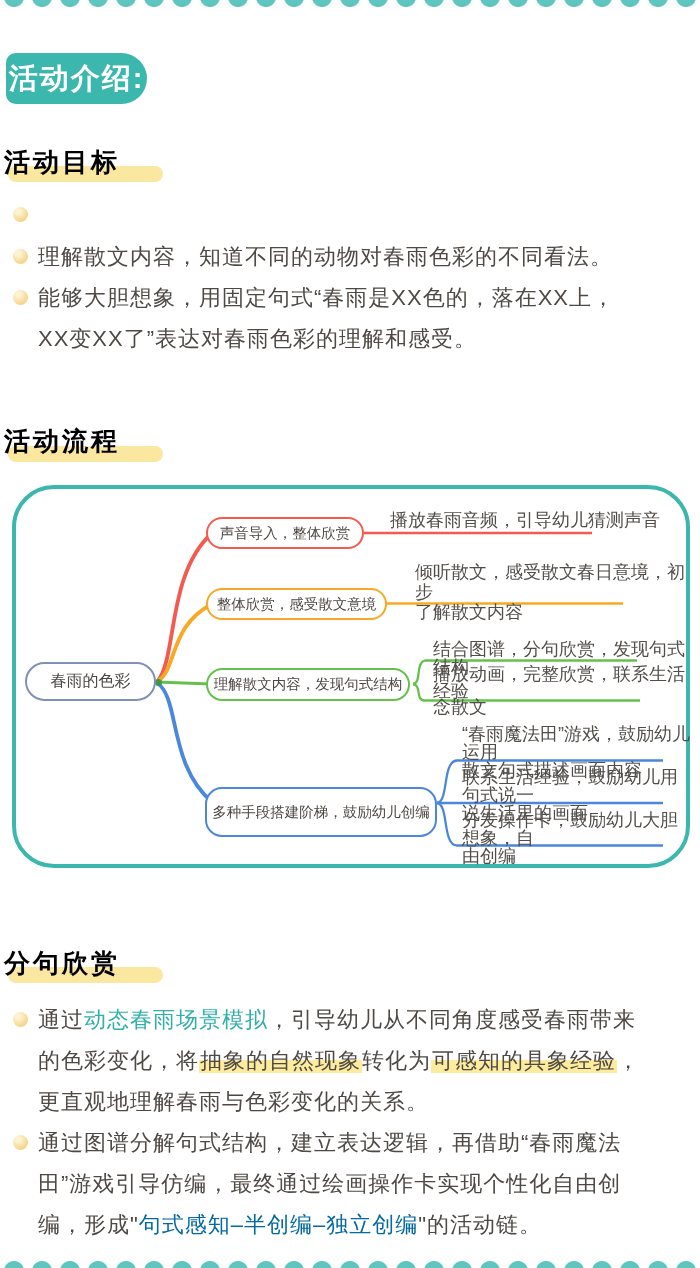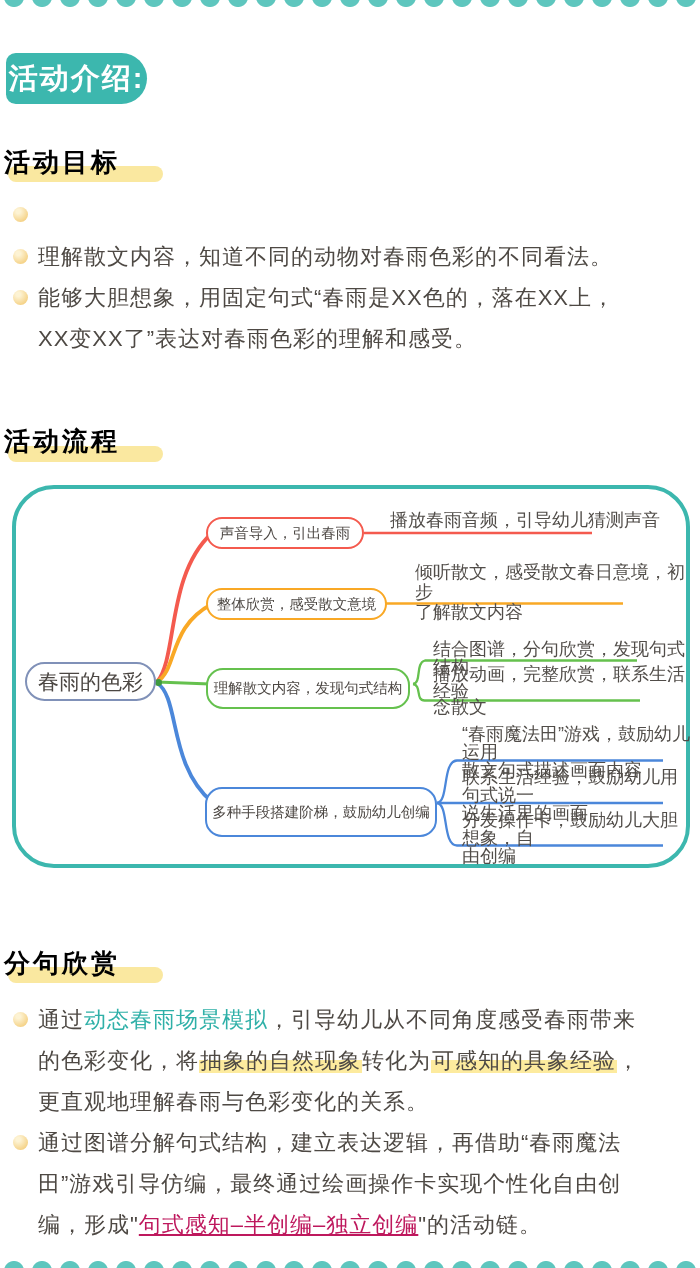--- a/index.html
+++ b/index.html
@@ -27,21 +27,21 @@
   .para{position:absolute;left:38px;width:650px;font-size:22px;line-height:41px;
         letter-spacing:1px;font-weight:500;color:#4e4944;z-index:2;}
 
   
   .map{position:absolute;left:12px;top:485px;width:678px;height:383px;z-index:2;}
   .map-border{position:absolute;inset:0;border:4px solid #3cb7ae;border-radius:42px;box-sizing:border-box;}
   .map-svg{position:absolute;left:0;top:0;width:678px;height:384px;}
   .node{position:absolute;background:#fff;border:2px solid #999;box-sizing:border-box;
         display:flex;align-items:center;justify-content:center;white-space:nowrap;
         font-size:14.5px;font-weight:500;color:#4c4743;border-radius:17px;z-index:2;}
-  .node.root{font-size:21px;border-width:2.5px;border-radius:20px;}
+  .node.root{font-size:16px;border-width:2.5px;border-radius:20px;}
   .leaf{position:absolute;font-size:18px;line-height:18px;font-weight:500;color:#514d49;z-index:2;}
 
   
   .hl-seg{padding:0 1px;}
 </style>
 </head>
 <body>
 
 <div class="canvas">
 
@@ -92,26 +92,26 @@
       <path d="M425,318 C437,319 430,360 445,360.5 H651" fill="none" stroke-width="2.3" stroke="#4b87da"></path>
 
       <circle cx="146.5" cy="197.5" r="3.5" fill="#3f9a40"></circle>
     </svg>
 
     <div class="node root" style="left: 13px; top: 177px; width: 131px; height: 39px; border-color: rgb(128, 145, 184);">
       <span>春雨的色彩</span>
     </div>
 
     <div class="node" style="left: 194px; top: 32px; width: 158px; height: 32px; border-color: rgb(244, 90, 78);">
-      <span>声音导入，引出春雨</span>
+      <span>声音导入，整体欣赏</span>
     </div>
     <div class="node" style="left: 194px; top: 103px; width: 181px; height: 32px; border-color: rgb(249, 168, 37);">
       <span>整体欣赏，感受散文意境</span>
     </div>
-    <div class="node" style="left: 194px; top: 183px; width: 204px; height: 41px; border-color: rgb(101, 193, 78);">
+    <div class="node" style="left: 194px; top: 183px; width: 204px; height: 33px; border-color: rgb(101, 193, 78);">
       <span>理解散文内容，发现句式结构</span>
     </div>
     <div class="node" style="left: 193px; top: 302px; width: 232px; height: 50px; border-color: rgb(75, 135, 218);">
       <span>多种手段搭建阶梯，鼓励幼儿创编</span>
     </div>
 
     <div class="leaf" style="left:378px;top:26px;">
       <span>播放春雨音频，引导幼儿猜测声音</span>
     </div>
     <div class="leaf" style="left:403px;top:77px;line-height:20px;">
@@ -139,15 +139,15 @@
     </div>
   </div>
 
   <div class="sec-bar" style="top: 967px; background-color: rgb(250, 232, 160);"></div>
   <div class="sec-h" style="top:946px;">分句欣赏</div>
 
   <div class="dot" style="top: 1012px; background: radial-gradient(circle at 35% 30%, rgb(253, 243, 212) 15%, rgb(244, 207, 128) 80%);"></div>
   <div class="para" style="top:999px;"><span>通过</span><span style="color: rgb(47, 176, 168);">动态春雨场景模拟</span><span>，引导幼儿从不同角度感受春雨带来</span><br><span>的色彩变化，将</span><span class="hl-seg" style="background: linear-gradient(to top, rgb(253, 235, 158) 0px, rgb(253, 235, 158) 52%, rgba(0, 0, 0, 0) 52%);">抽象的自然现象</span><span>转化为</span><span class="hl-seg" style="background: linear-gradient(to top, rgb(253, 235, 158) 0px, rgb(253, 235, 158) 52%, rgba(0, 0, 0, 0) 52%);">可感知的具象经验</span><span>，</span><br><span>更直观地理解春雨与色彩变化的关系。</span></div>
 
   <div class="dot" style="top: 1135px; background: radial-gradient(circle at 35% 30%, rgb(253, 243, 212) 15%, rgb(244, 207, 128) 80%);"></div>
-  <div class="para" style="top:1122px;"><span>通过图谱分解句式结构，建立表达逻辑，再借助“春雨魔法</span><br><span>田”游戏引导仿编，最终通过绘画操作卡实现个性化自由创</span><br><span>编，形成"</span><span style="color: #be185d; text-decoration: underline;">句式感知–半创编–独立创编</span><span>"的活动链。</span></div>
+  <div class="para" style="top:1122px;"><span>通过图谱分解句式结构，建立表达逻辑，再借助“春雨魔法</span><br><span>田”游戏引导仿编，最终通过绘画操作卡实现个性化自由创</span><br><span>编，形成"</span><span style="color: #0369a1;">句式感知–半创编–独立创编</span><span>"的活动链。</span></div>
 
 </div>
 
 </body></html>

